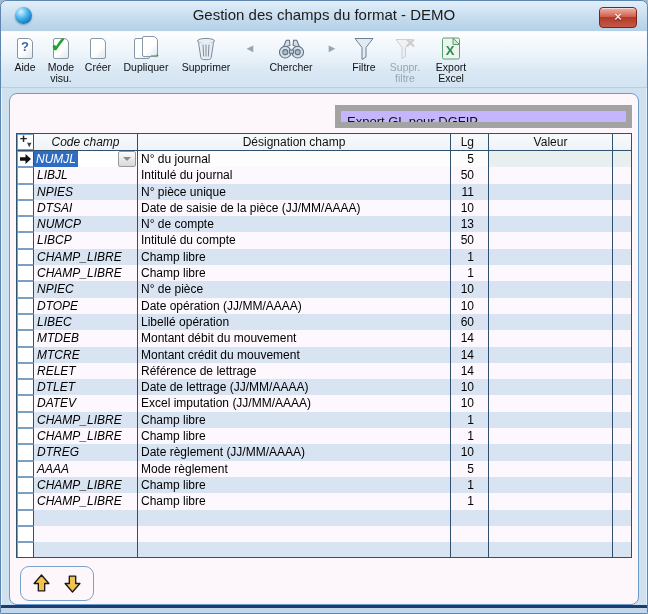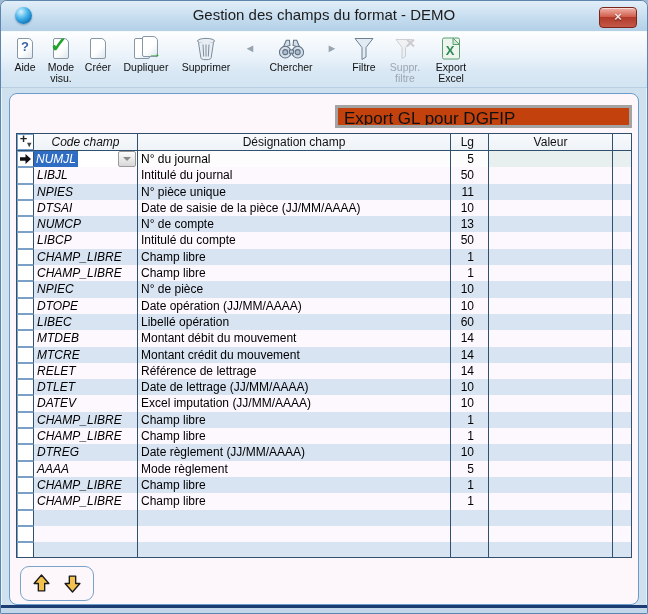--- a/index.html
+++ b/index.html
@@ -33,21 +33,21 @@
   .q{position:absolute;top:3px;left:50%;transform:translateX(-50%);color:#3a66a8;font-size:13px;font-weight:bold;}
   .chk{position:absolute;top:-3px;left:1px;color:#1fa32a;font-size:21px;font-weight:bold;}
   .pgA{position:absolute;left:0;top:2px;}
   .pgB{position:absolute;left:8px;top:0;}
   .duparrow{position:absolute;right:-3px;bottom:1px;color:#22a12c;font-weight:900;font-size:13px;}
   .navgl{font-size:11px;color:#97a5b3;line-height:27px;}
   
   .panel{position:absolute;left:8px;top:92px;width:630px;height:512px;box-sizing:border-box;
     background:#fdf7fc;border:1px solid #6b9cc9;border-radius:8px;}
   .format-field{position:absolute;left:325px;top:11px;width:297px;height:23px;box-sizing:border-box;
-    background:#c2410c;border:3px solid #a3a3a3;font-size:17px;color:#111;
+    background:#c4b5fd;border:6px solid #a3a3a3;font-size:13px;color:#111;
     padding:3px 6px;line-height:15px;overflow:hidden;white-space:nowrap;}
   
   .grid{position:absolute;left:6px;top:39px;width:616px;height:425px;box-sizing:border-box;
     border:1px solid #30506e;background:#fdf8fd;overflow:hidden;font-size:12px;}
   .thead{display:flex;height:17px;background:linear-gradient(#f8fafc,#eef3f8);
     border-bottom:1px solid #30506e;box-sizing:border-box;}
   .th{box-sizing:border-box;border-right:1px solid #30506e;text-align:center;
     line-height:16px;color:#111;overflow:hidden;white-space:nowrap;}
   .th:last-child{border-right:none;}
   .tr{display:flex;height:16.3px;box-sizing:border-box;line-height:16px;}

